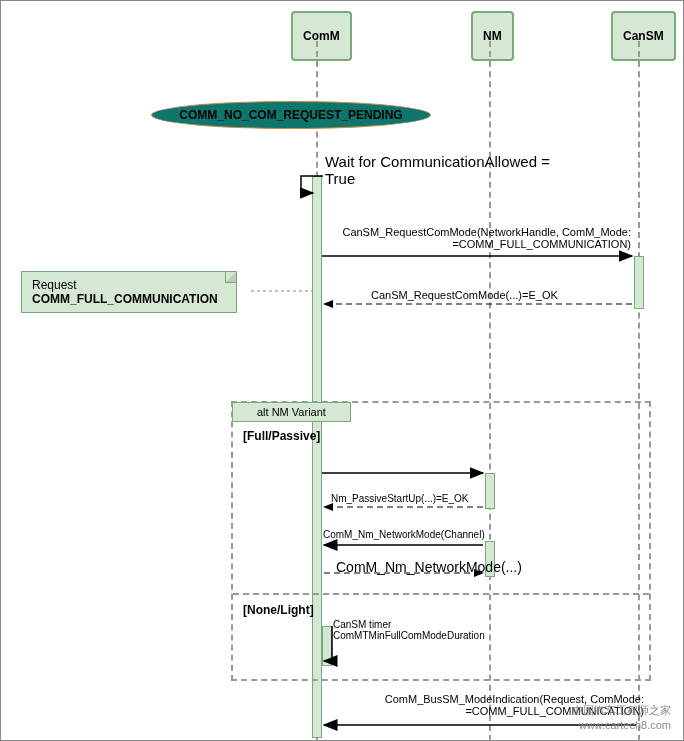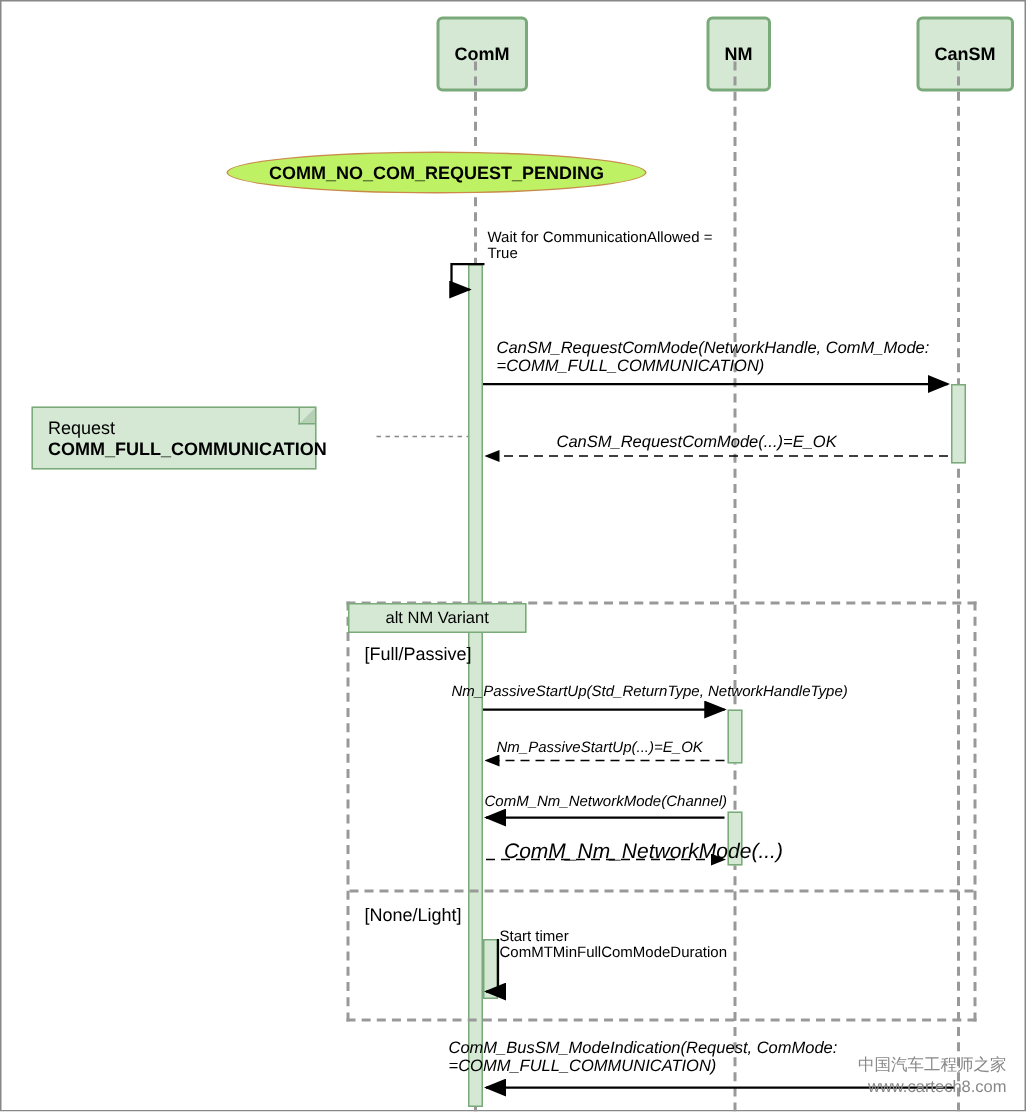--- a/index.html
+++ b/index.html
@@ -1,32 +1,32 @@
 <!DOCTYPE html>
 <html><head>
 <meta charset="utf-8">
 <style>
 * { box-sizing: border-box; margin: 0; padding: 0; }
 body { font-family: Arial, sans-serif; font-size: 12px; background: #fff; width: 684px; height: 741px; position: relative; }
 .canvas { position: absolute; width: 684px; height: 741px; border: 1px solid #888; }
 .lifeline-header { position: absolute; background: #d4e8d4; border: 2px solid #7aa97a; border-radius: 4px; padding: 16px 10px; font-weight: bold; top: 10px; text-align: center; }
 .lifeline { position: absolute; border-left: 2px dashed #999; top: 40px; height: 700px; width: 0; }
 .activation { position: absolute; background: #d4e8d4; border: 1px solid #7aa97a; width: 10px; }
-.state { position: absolute; background: #bef264; border: 1px solid #c98a4a; border-radius: 50%; padding: 6px 16px; font-weight: bold; text-align: center; font-size: 12px; }
+.state { position: absolute; background: #0f766e; border: 1px solid #c98a4a; border-radius: 50%; padding: 6px 16px; font-weight: bold; text-align: center; font-size: 12px; }
 .note { position: absolute; background: #d4e8d4; border: 1px solid #7aa97a; padding: 6px 10px; font-size: 12px; }
 .note::after { content: ''; position: absolute; top: 0; right: 0; width: 10px; height: 10px; border-left: 1px solid #7aa97a; border-bottom: 1px solid #7aa97a; }
 .note-corner { position: absolute; top: 0; right: 0; width: 0; height: 0; border-style: solid; border-width: 0 0 10px 10px; border-color: transparent transparent #b5d0b5 transparent; }
-.msg-label { position: absolute; font-size: 11px; text-align: left; white-space: nowrap; font-style: italic; }
+.msg-label { position: absolute; font-size: 11px; text-align: right; white-space: nowrap; }
 svg.arrows { position: absolute; top: 0; left: 0; width: 684px; height: 741px; pointer-events: none; }
 .altbox { position: absolute; border: 2px dashed #999; background: transparent; }
 .alt-tab { position: absolute; background: #d4e8d4; border: 1px solid #7aa97a; padding: 3px 24px; font-size: 11px; }
 .alt-sep { position: absolute; border-top: 2px dashed #999; width: 100%; }
-.guard { position: absolute; font-weight: normal; font-size: 12px; }
+.guard { position: absolute; font-weight: bold; font-size: 12px; }
 .watermark { position: absolute; bottom: 8px; right: 12px; color: #888; font-size: 11px; text-align: right; line-height: 1.3; }
-.self-loop-label { position: absolute; font-size: 10px; }
+.self-loop-label { position: absolute; font-size: 15px; }
 </style>
 </head>
 <body>
 
 <div class="canvas">
 
   <div class="lifeline-header" style="left:290px">ComM</div>
   <div class="lifeline-header" style="left:470px">NM</div>
   <div class="lifeline-header" style="left:610px">CanSM</div>
 
@@ -38,44 +38,43 @@
   <div class="activation" style="left:633px;top:255px;height:53px"></div>
   <div class="activation" style="left:484px;top:472px;height:36px"></div>
   <div class="activation" style="left:484px;top:540px;height:36px"></div>
   <div class="activation" style="left:321px;top:625px;height:40px"></div>
 
   <div class="state" style="left:150px;top:100px;width:280px">COMM_NO_COM_REQUEST_PENDING</div>
 
   <div class="self-loop-label" style="left:324px;top:152px;white-space:pre">Wait for CommunicationAllowed =
 True</div>
 
-  <div class="note" style="left:20px;top:270px;width:190px">
+  <div class="note" style="left:20px;top:270px;width:216px">
     <span>Request</span><br>
     <b>COMM_FULL_COMMUNICATION</b>
     <div class="note-corner"></div>
   </div>
 
   <div class="msg-label" style="left:330px;top:225px;width:300px;white-space:pre-line">CanSM_RequestComMode(NetworkHandle, ComM_Mode:
 =COMM_FULL_COMMUNICATION)</div>
   <div class="msg-label" style="left:370px;top:288px">CanSM_RequestComMode(...)=E_OK</div>
 
 
   <div class="altbox" style="left:230px;top:400px;width:420px;height:280px">
     <div class="alt-tab" style="left:-1px;top:-1px">alt NM Variant</div>
     <div class="guard" style="left:10px;top:26px">[Full/Passive]</div>
     <div class="alt-sep" style="top:190px;left:0"></div>
     <div class="guard" style="left:10px;top:200px">[None/Light]</div>
   </div>
 
-  <div class="msg-label" style="left:300px;top:455px;font-size:10px">Nm_PassiveStartUp(Std_ReturnType, NetworkHandleType)</div>
   <div class="msg-label" style="left:330px;top:492px;font-size:10px">Nm_PassiveStartUp(...)=E_OK</div>
   <div class="msg-label" style="left:322px;top:528px;font-size:10px">ComM_Nm_NetworkMode(Channel)</div>
   <div class="msg-label" style="left:335px;top:558px;font-size:14px">ComM_Nm_NetworkMode(...)</div>
 
-  <div class="self-loop-label" style="left:332px;top:618px;white-space:pre;font-size:10px">Start timer
+  <div class="self-loop-label" style="left:332px;top:618px;white-space:pre;font-size:10px">CanSM timer
 ComMTMinFullComModeDuration</div>
 
   <div class="msg-label" style="left:298px;top:692px;width:345px;white-space:pre-line">ComM_BusSM_ModeIndication(Request, ComMode:
 =COMM_FULL_COMMUNICATION)</div>
 
   <svg class="arrows">
     <defs>
       <marker id="arr" markerWidth="10" markerHeight="8" refX="9" refY="4" orient="auto">
         <path d="M0,0 L10,4 L0,8 Z" fill="#000"></path>
       </marker>

